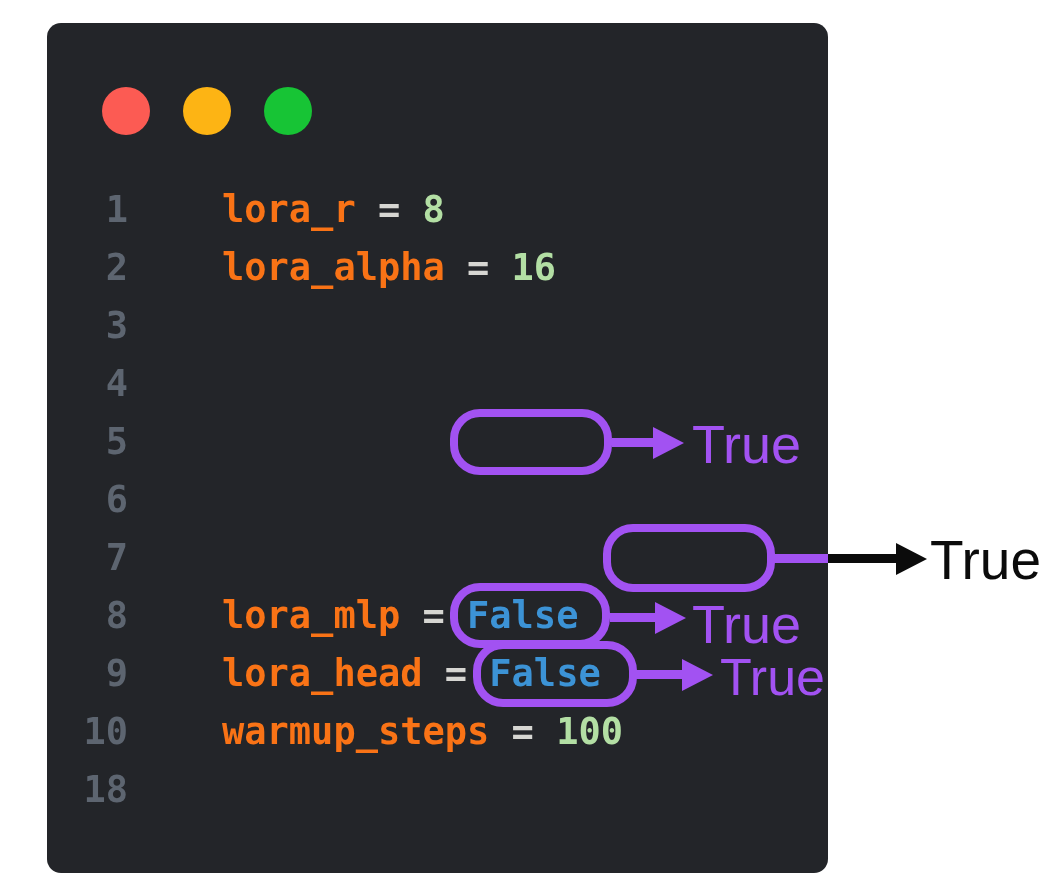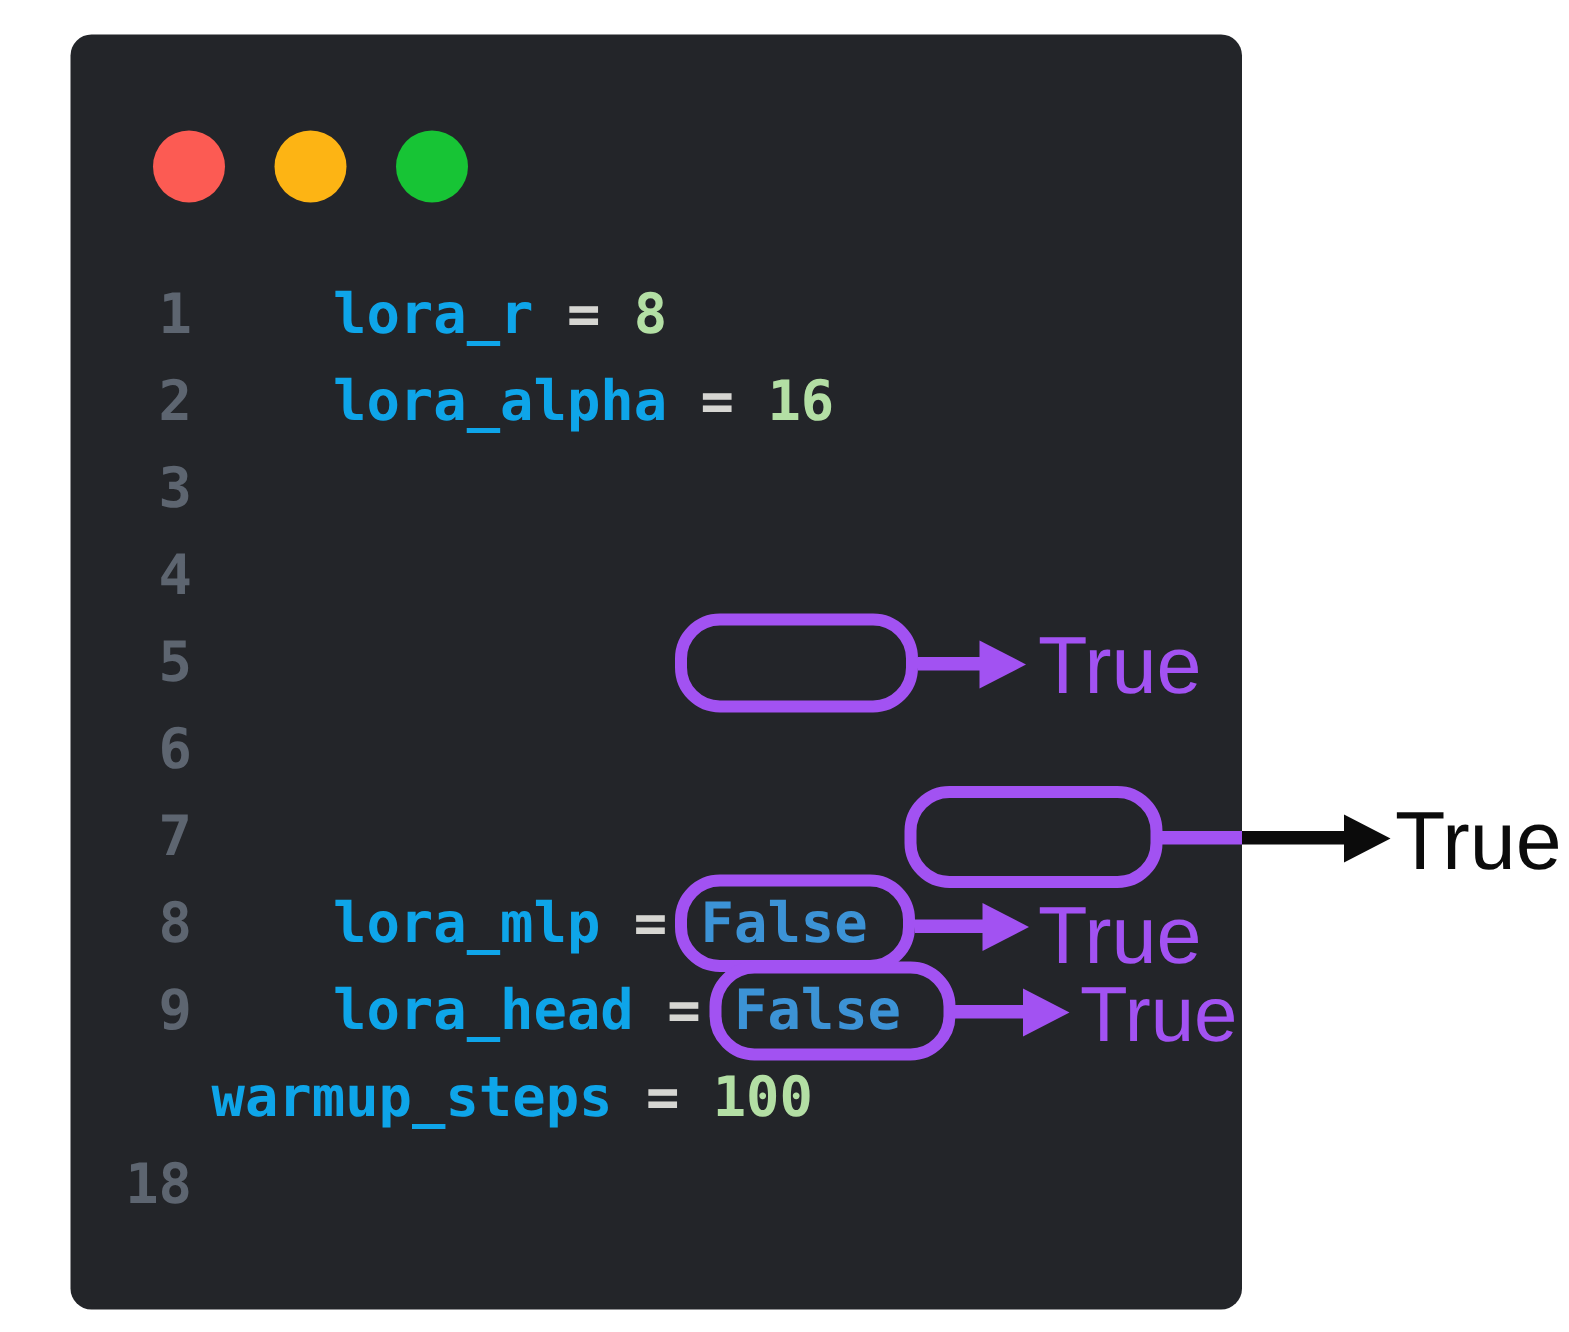--- a/index.html
+++ b/index.html
@@ -59,21 +59,21 @@
   }
   .line-number {
     width: 81px;
     text-align: right;
     color: #5D6570;
     flex: 0 0 auto;
   }
   .code-text {
     margin-left: 94px;
   }
-  .tok-variable { color: #0ea5e9; }
+  .tok-variable { color: #f97316; }
   .tok-operator { color: #D6D6D2; }
   .tok-number   { color: #B3DFA4; }
   .tok-boolean  { color: #3C93D6; }
   
   .ann { position: absolute; z-index: 5; }
   .ann-box {
     border: 8px solid #A252F2;
     border-radius: 30px;
     background: transparent;
   }
@@ -109,21 +109,21 @@
     <div class="code-area" id="code-area">
         <div class="code-line"><span class="line-number">1</span><span class="code-text"><span class="tok-variable">lora_r</span><span class="tok-operator"> = </span><span class="tok-number">8</span></span></div>
         <div class="code-line"><span class="line-number">2</span><span class="code-text"><span class="tok-variable">lora_alpha</span><span class="tok-operator"> = </span><span class="tok-number">16</span></span></div>
         <div class="code-line"><span class="line-number">3</span></div>
         <div class="code-line"><span class="line-number">4</span></div>
         <div class="code-line"><span class="line-number">5</span></div>
         <div class="code-line"><span class="line-number">6</span></div>
         <div class="code-line"><span class="line-number">7</span></div>
         <div class="code-line"><span class="line-number">8</span><span class="code-text"><span class="tok-variable">lora_mlp</span><span class="tok-operator"> = </span><span class="tok-boolean">False</span></span></div>
         <div class="code-line"><span class="line-number">9</span><span class="code-text"><span class="tok-variable">lora_head</span><span class="tok-operator"> = </span><span class="tok-boolean">False</span></span></div>
-        <div class="code-line"><span class="code-text"><span class="tok-variable">warmup_steps</span><span class="tok-operator"> = </span><span class="tok-number">100</span></span></div>
+        <div class="code-line"><span class="line-number">10</span><span class="code-text"><span class="tok-variable">warmup_steps</span><span class="tok-operator"> = </span><span class="tok-number">100</span></span></div>
         <div class="code-line"><span class="line-number">18</span><span class="code-text"></span></div>
       </div>
   </div>
 
   <div class="ann ann-box" style="left:450px; top:409px; width:146px; height:50px;"></div>
   <div class="ann ann-line" style="left:612px; top:438px; width:44px;"></div>
   <div class="ann ann-head" style="left:653px; top:427px;"></div>
   <div class="ann ann-label" style="left:692px; top:417px;">True</div>
 
   <div class="ann ann-box" style="left:603px; top:524px; width:156px; height:52px;"></div>

